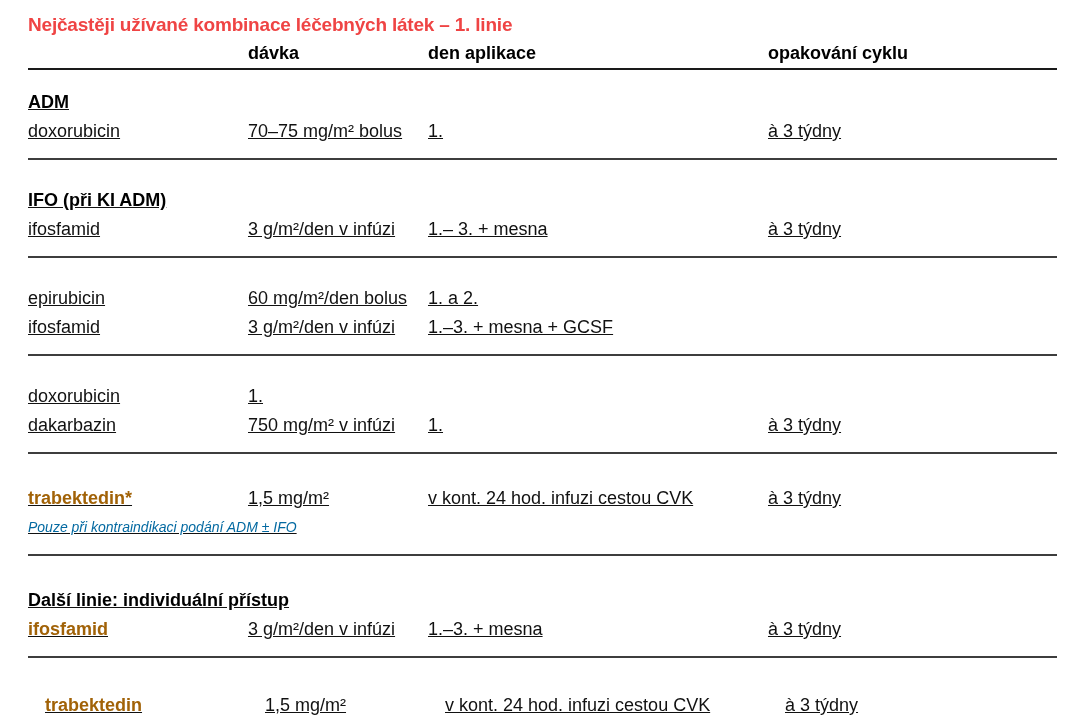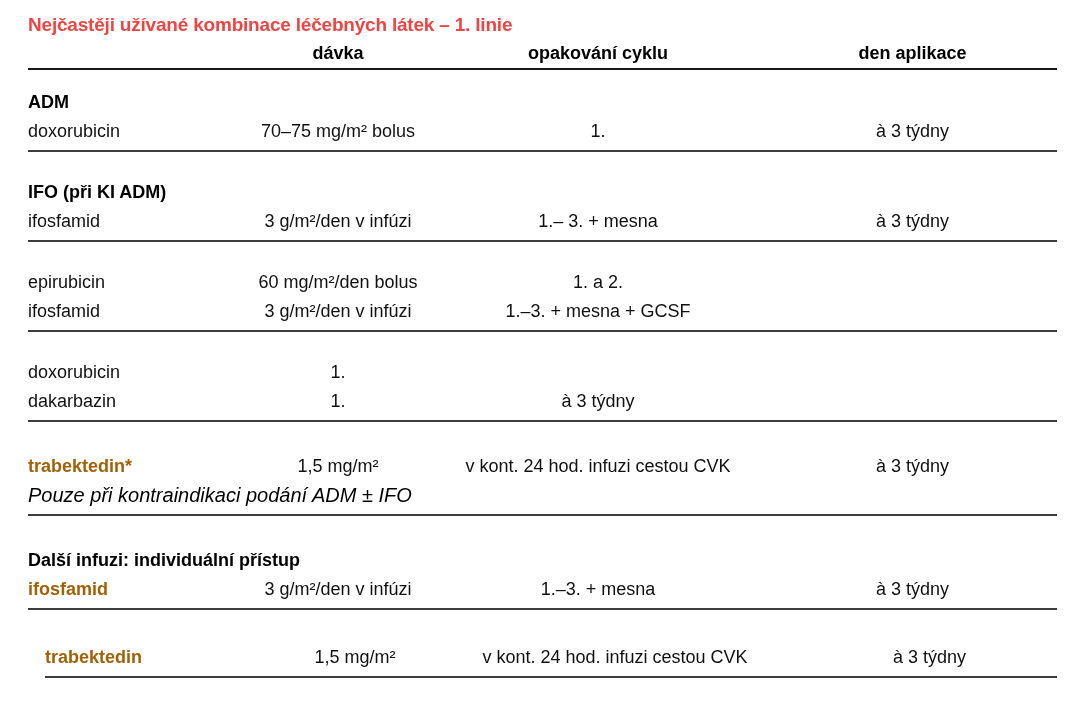--- a/index.html
+++ b/index.html
@@ -32,59 +32,60 @@
   }
   .header-row {
     height: 30px;
     border-bottom: 2.5px solid #1a1a1a;
     font-weight: bold;
     font-size: 18px;
     color: #000000;
   }
   .cell { line-height: 29px; font-size: 18px; white-space: nowrap; }
   .c0 { text-align: left; }
-  .c1, .c2, .c3 { text-align: center; }
+  .c1, .c2, .c3 { }
   .section {
     margin-top: 26px;
     border-bottom: 2.5px solid #3d3d3d;
-    padding-bottom: 4px;
+    padding-bottom: 12px;
+    text-decoration: underline;
   }
   #sections .section:first-child { margin-top: 18px; }
   #sections .section:nth-child(5) { margin-top: 30px; }
   #sections .section:nth-child(6) { margin-top: 30px; }
   #sections .section:nth-child(7) { margin-top: 33px; margin-left: 17px; }
   .sec-header {
     font-size: 18px;
     font-weight: bold;
     line-height: 29px;
     color: #000000;
     white-space: nowrap;
   }
   .row { height: 29px; }
   .row .cell { font-weight: normal; color: #111111; }
   .row.boldfirst .c0 { font-weight: bold; color: #a16207; }
   .note {
-    font-size: 20px;
+    font-size: 14px;
     font-style: italic;
     line-height: 29px;
-    color: #000000;
+    color: #0369a1;
     white-space: nowrap;
   }
 </style>
 </head>
 <body>
 
 <div class="page">
   <div class="title">Nejčastěji užívané kombinace léčebných látek – 1. linie</div>
 
   <div class="grid-row header-row">
     <div class="cell c0"></div>
     <div class="cell c1">dávka</div>
+    <div class="cell c2">den aplikace</div>
     <div class="cell c3">opakování cyklu</div>
-    <div class="cell c2">den aplikace</div>
   </div>
 
   <div id="sections">
       <div class="section">
         <div class="sec-header">ADM</div>
         <div class="grid-row row">
           <div class="cell c0">doxorubicin</div>
           <div class="cell c1">70–75 mg/m² bolus</div>
           <div class="cell c2">1.</div>
           <div class="cell c3">à 3 týdny</div>
@@ -114,35 +115,36 @@
         </div>
       </div>
       <div class="section">
         <div class="grid-row row">
           <div class="cell c0">doxorubicin</div>
           <div class="cell c2">1.</div>
           <div class="cell c3"></div>
         </div>
         <div class="grid-row row">
           <div class="cell c0">dakarbazin</div>
+          <div class="cell c1">750 mg/m² v infúzi</div>
           <div class="cell c2">1.</div>
           <div class="cell c3">à 3 týdny</div>
         </div>
       </div>
       <div class="section">
         <div class="grid-row row boldfirst">
           <div class="cell c0">trabektedin*</div>
           <div class="cell c1">1,5 mg/m²</div>
           <div class="cell c2">v kont. 24 hod. infuzi cestou CVK</div>
           <div class="cell c3">à 3 týdny</div>
         </div>
         <div class="note">Pouze při kontraindikaci podání ADM ± IFO</div>
       </div>
       <div class="section">
-        <div class="sec-header">Další infuzi: individuální přístup</div>
+        <div class="sec-header">Další linie: individuální přístup</div>
         <div class="grid-row row boldfirst">
           <div class="cell c0">ifosfamid</div>
           <div class="cell c1">3 g/m²/den v infúzi</div>
           <div class="cell c2">1.–3. + mesna</div>
           <div class="cell c3">à 3 týdny</div>
         </div>
       </div>
       <div class="section">
         <div class="grid-row row boldfirst">
           <div class="cell c0">trabektedin</div>

